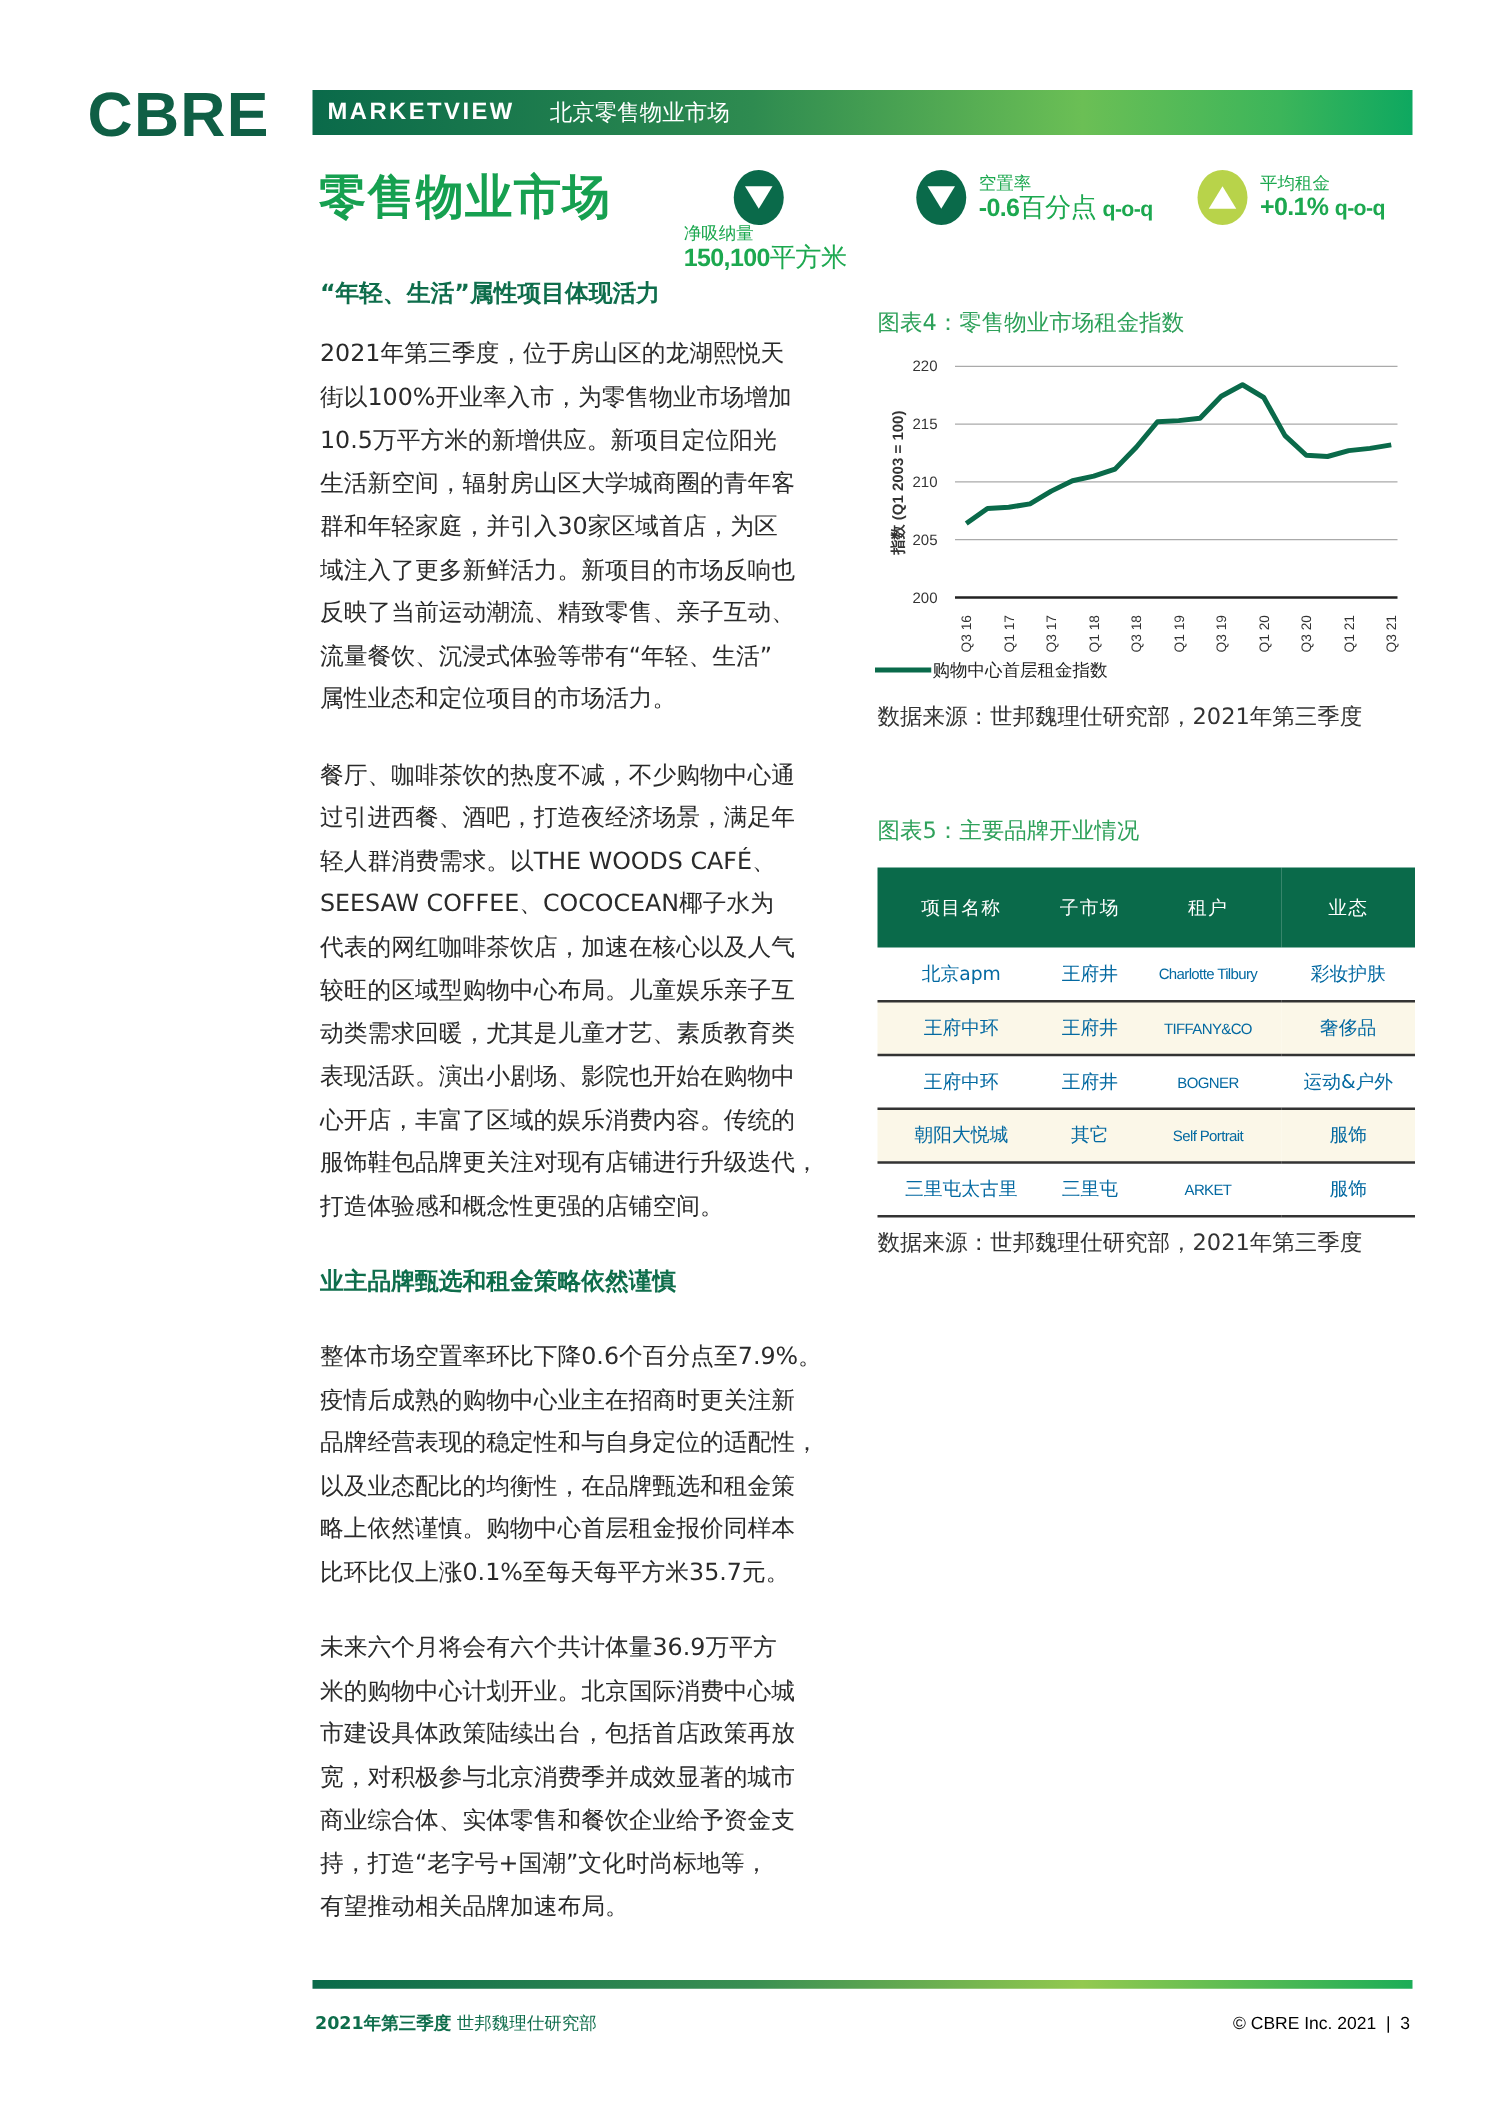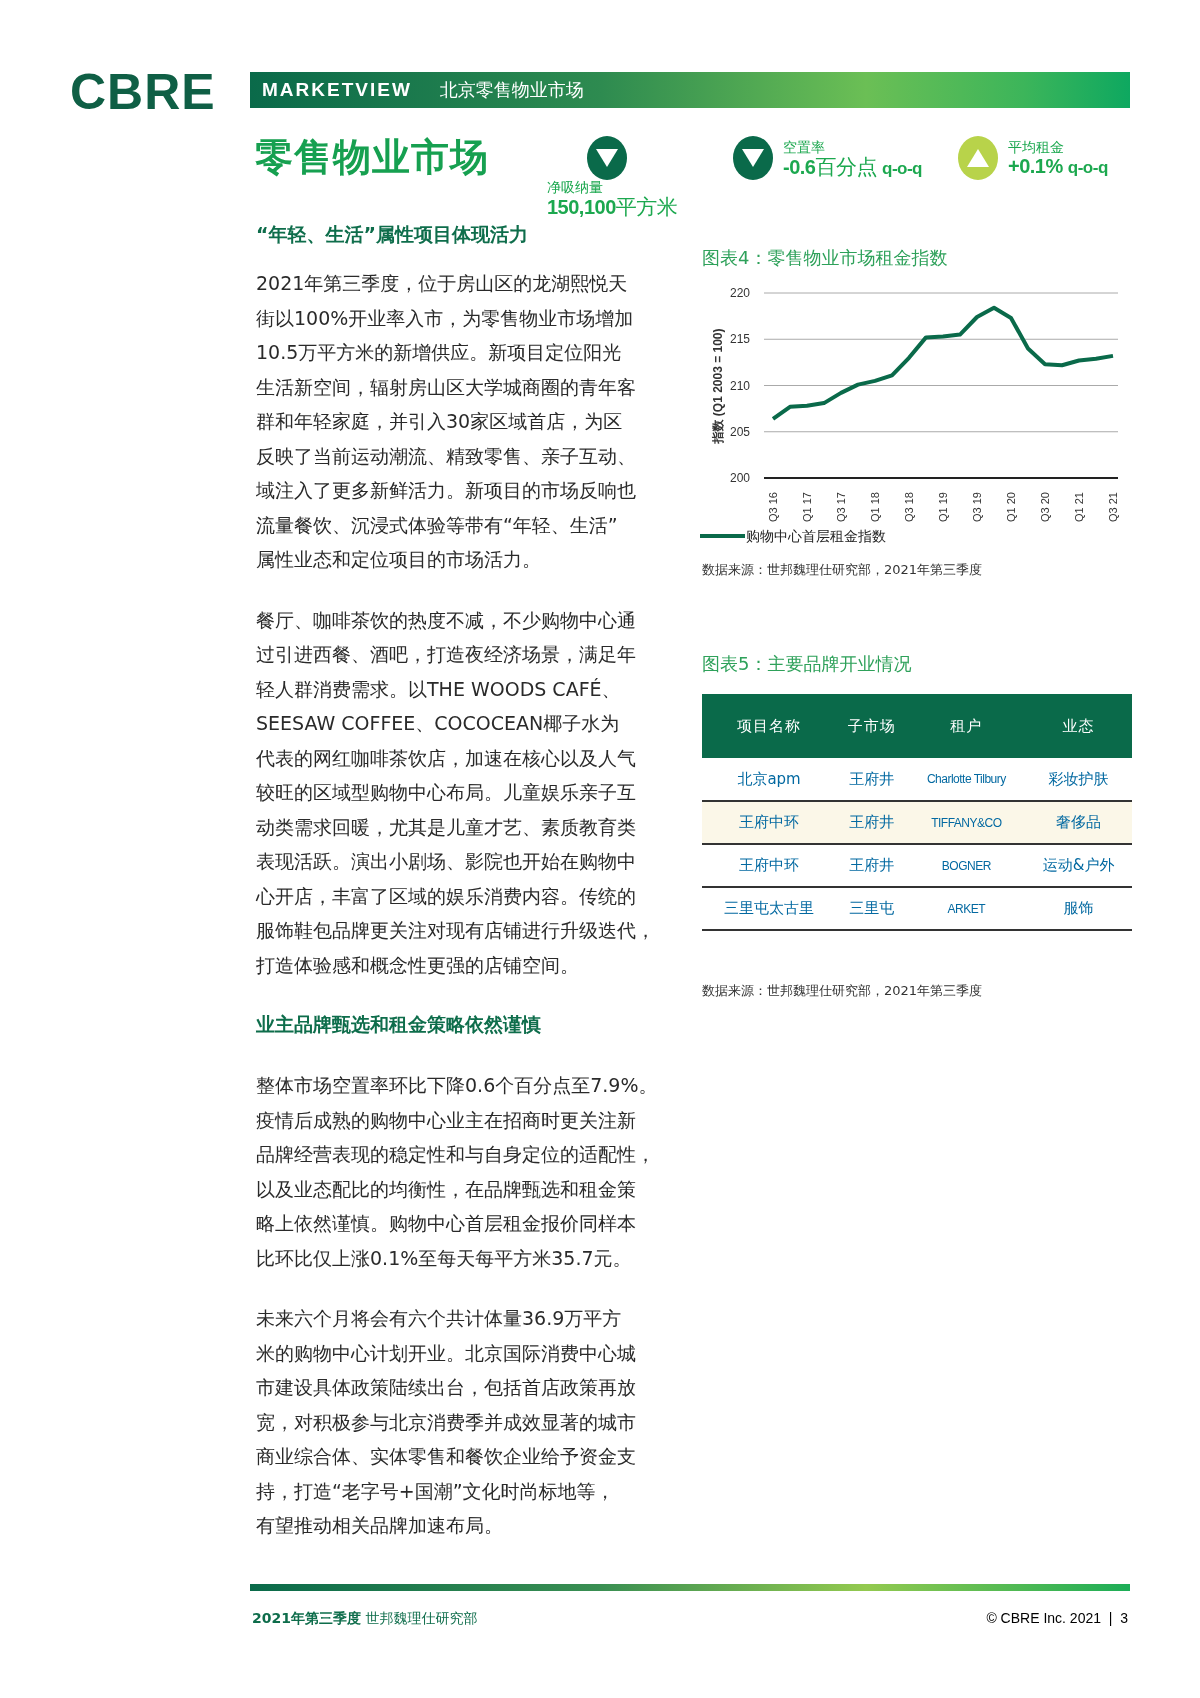--- a/index.html
+++ b/index.html
@@ -27,21 +27,21 @@
   .kpi .val .unit { font-weight: 400; font-size: 21px; }
   .kpi .val .qoq { font-size: 17px; }
 
   .col-left { position: absolute; left: 256px; top: 222px; width: 430px; }
   .h2 { font-size: 19px; font-weight: 700; color: #0e6d4b; }
   .para { font-size: 19px; line-height: 34.5px; color: #2a2a2a; }
 
   .fig-title { position: absolute; font-size: 18px; color: #2ea15a; }
   .chart-wrap { position: absolute; left: 700px; top: 280px; width: 460px; height: 270px; }
 
-  .src { position: absolute; font-size: 13px; color: #333; }
+  .src { position: absolute; font-size: 18px; color: #333; }
 
   table.brands { position: absolute; left: 702px; top: 694px; width: 430px; border-collapse: collapse; }
   table.brands th { background: #0a6a4a; color: #fff; font-weight: 400; font-size: 15px; height: 64px; text-align: center; letter-spacing: 1px; }
   table.brands td { font-size: 15px; text-align: center; height: 43px; border-bottom: 2px solid #333; color: #0369a1; }
   table.brands tr.alt td { background: #fbf7e8; }
   table.brands td.en { font-family: "Liberation Sans", sans-serif; font-size: 12px; letter-spacing: -0.5px; }
 
   .footer-bar { position: absolute; left: 250px; top: 1584px; width: 880px; height: 7px;
     background: linear-gradient(90deg, #0a6a4a 0%, #3a8f52 40%, #93c94f 70%, #1cad57 100%); }
   .footer-left { position: absolute; left: 252px; top: 1610px; font-size: 14px; color: #0e6d4b; }
@@ -88,22 +88,22 @@
 </div>
 
 <div class="col-left">
   <div class="h2" style="margin-bottom:18px;">“年轻、生活”属性项目体现活力</div>
   <div class="para" style="margin-bottom:26px;">
     <div>2021年第三季度，位于房山区的龙湖熙悦天</div>
       <div>街以100%开业率入市，为零售物业市场增加</div>
       <div>10.5万平方米的新增供应。新项目定位阳光</div>
     <div>生活新空间，辐射房山区大学城商圈的青年客</div>
       <div>群和年轻家庭，并引入30家区域首店，为区</div>
-      <div>反映了当前运动潮流、精致零售、亲子互动、</div>
-    <div>域注入了更多新鲜活力。新项目的市场反响也</div>
+      <div>域注入了更多新鲜活力。新项目的市场反响也</div>
+    <div>反映了当前运动潮流、精致零售、亲子互动、</div>
       <div>流量餐饮、沉浸式体验等带有“年轻、生活”</div>
       <div>属性业态和定位项目的市场活力。</div>
   </div>
   <div class="para" style="margin-bottom:30px;">
     <div>餐厅、咖啡茶饮的热度不减，不少购物中心通</div>
       <div>过引进西餐、酒吧，打造夜经济场景，满足年</div>
       <div>轻人群消费需求。以THE WOODS CAFÉ、</div>
     <div>SEESAW COFFEE、COCOCEAN椰子水为</div>
       <div>代表的网红咖啡茶饮店，加速在核心以及人气</div>
       <div>较旺的区域型购物中心布局。儿童娱乐亲子互</div>
@@ -191,20 +191,26 @@
         <td>王府井</td>
       <td class="en">TIFFANY&amp;CO</td>
         <td>奢侈品</td>
     </tr>
     <tr>
       <td>王府中环</td>
         <td>王府井</td>
       <td class="en">BOGNER</td>
         <td>运动&amp;户外</td>
     </tr>
+    <tr class="alt">
+      <td>朝阳大悦城</td>
+        <td>其它</td>
+      <td class="en">Self Portrait</td>
+        <td>服饰</td>
+    </tr>
     <tr>
       <td>三里屯太古里</td>
         <td>三里屯</td>
       <td class="en">ARKET</td>
         <td>服饰</td>
     </tr>
   </tbody>
 </table>
 <div class="src" style="left:702px; top:982px;">数据来源：世邦魏理仕研究部，2021年第三季度</div>
 

